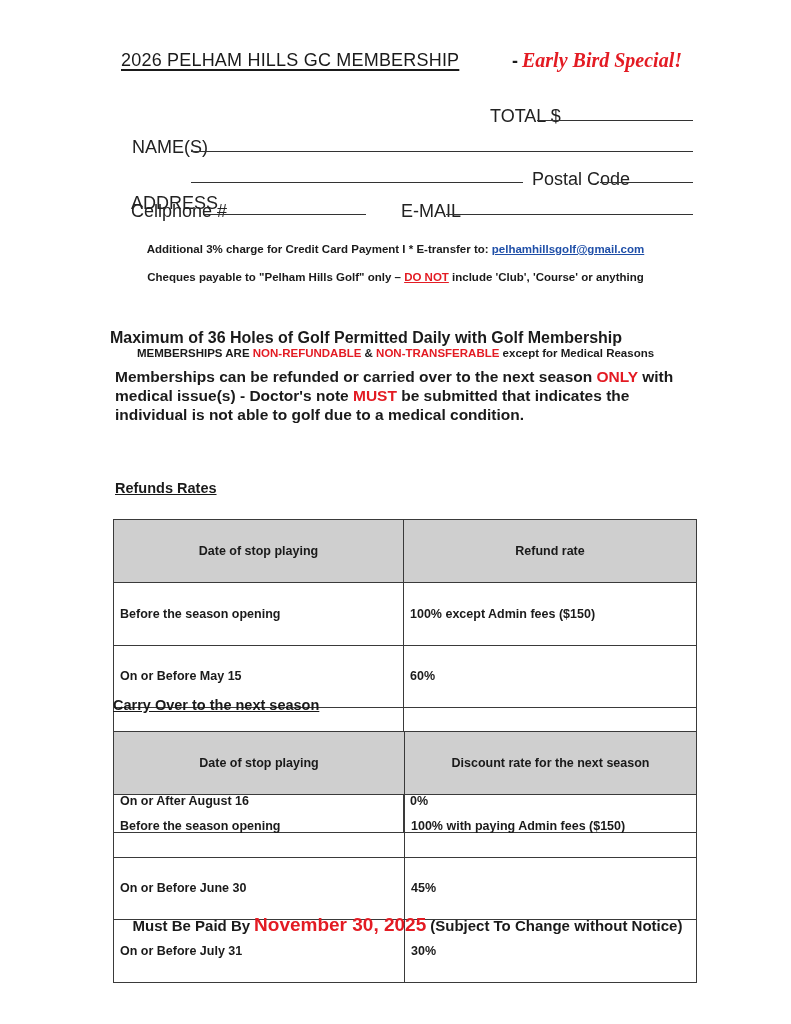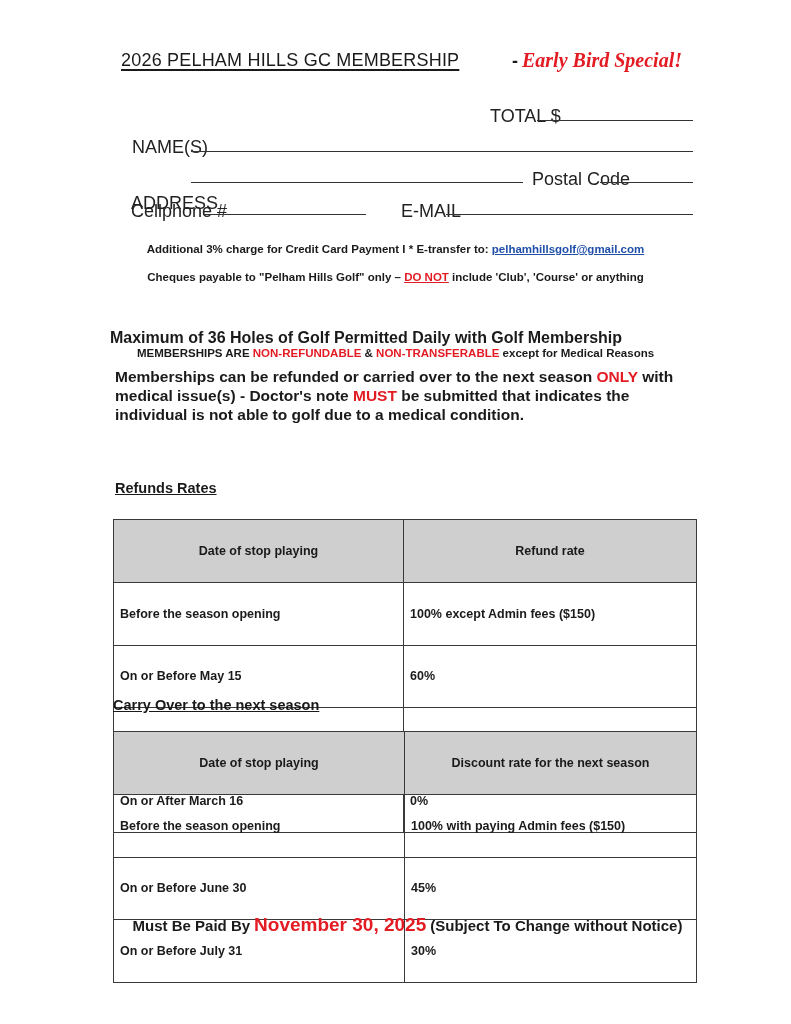--- a/index.html
+++ b/index.html
@@ -99,21 +99,21 @@
     </tr>
     <tr>
       <td>On or Before May 15</td>
       <td>60%</td>
     </tr>
     <tr>
       <td>On or Before June 15</td>
       <td>30%</td>
     </tr>
     <tr>
-      <td>On or After March 16</td>
+      <td>On or After August 16</td>
       <td>0%</td>
     </tr>
   </tbody>
 </table>
 
 <div class="abs section-heading" style="left:113px; top:697px;">Carry Over to the next season</div>
 <table class="rates" style="left:113px; top:731px; width:583px;">
   <colgroup>
       <col style="width:291px">
       <col style="width:292px">

